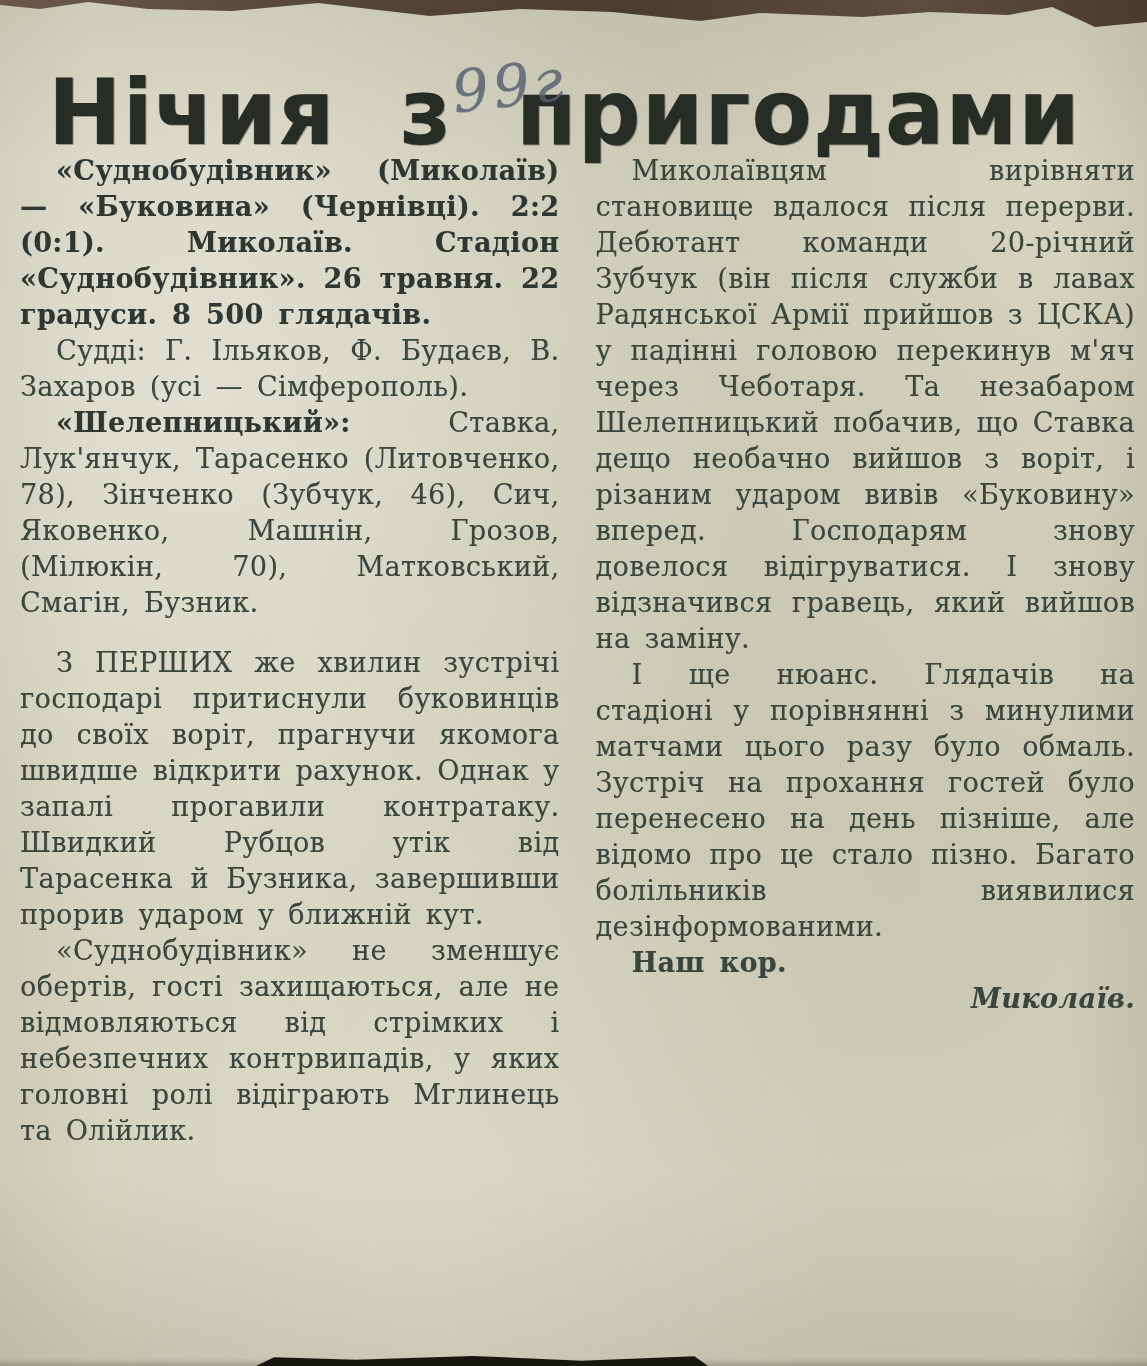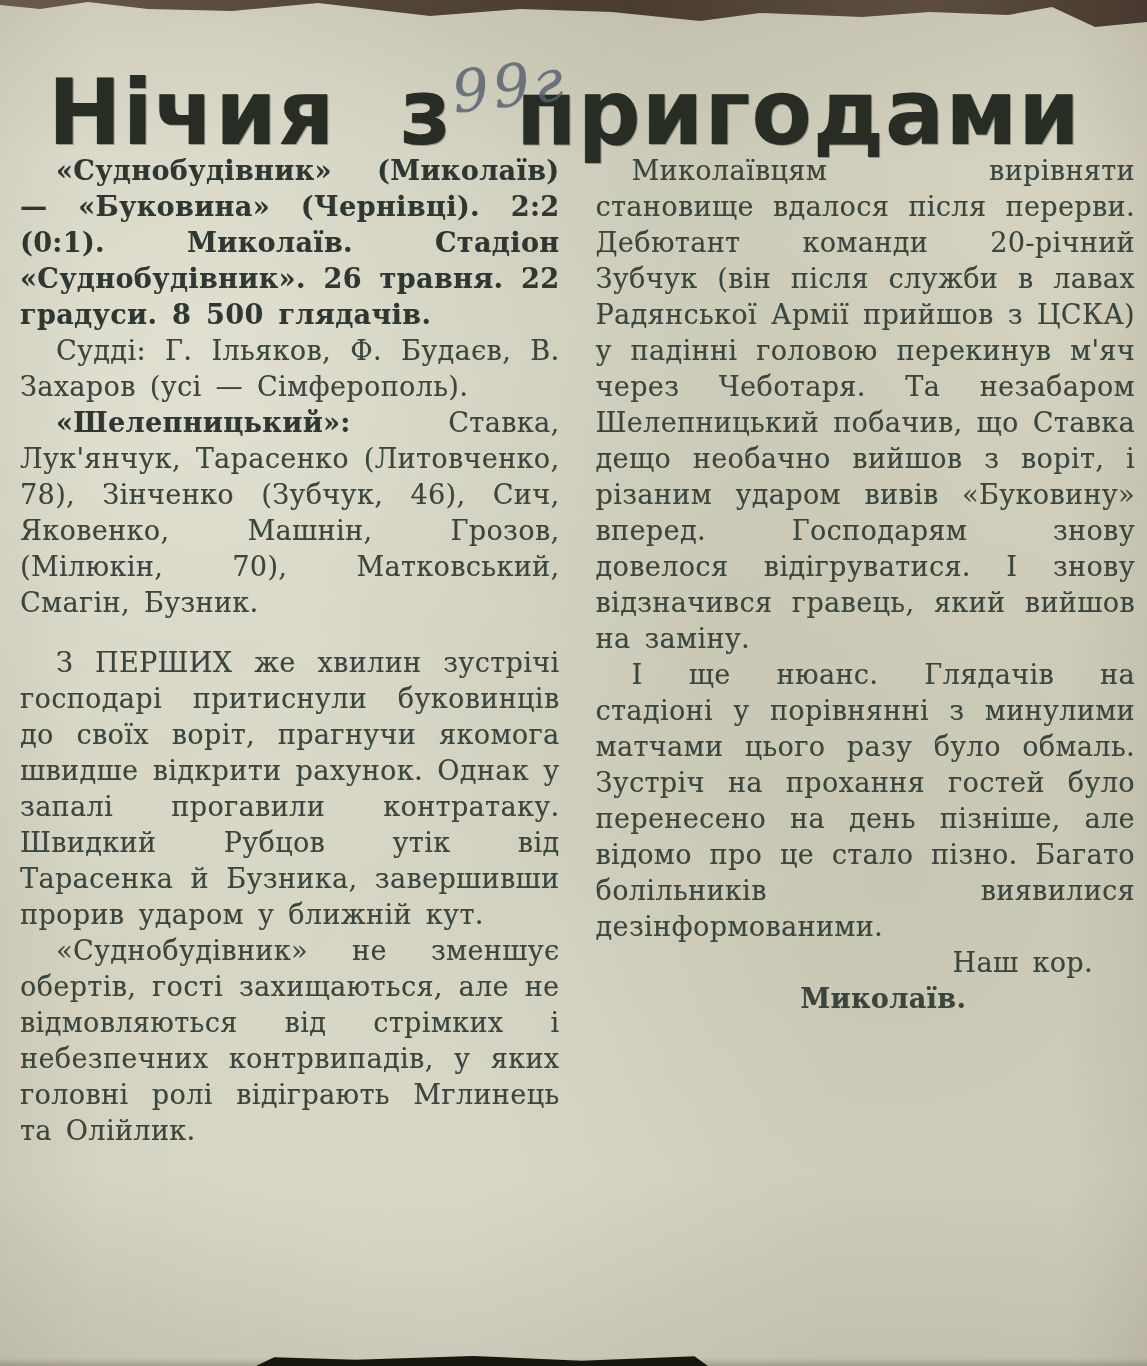--- a/index.html
+++ b/index.html
@@ -54,25 +54,25 @@
     flex:1 1 0;
     font-size:27px;line-height:36px;
     text-align:justify;
     letter-spacing:0.4px;word-spacing:5px;
     text-shadow:0.4px 0.4px 0 rgba(58,69,62,0.35);
   }
   .col p{margin:0;text-indent:36px;}
   .col p.gap{margin-top:24px;}
   .lead-bold{font-weight:bold;color:#2e3731;}
   .byline{
-    text-align:right;font-weight:normal;margin-top:10px;
+    text-align:left;font-weight:bold;margin-top:10px;
     padding-right:42px;text-indent:0;
   }
   .dateline{
-    font-weight:bold;margin-top:10px;text-indent:30px;text-align:center;
+    font-weight:bold;margin-top:10px;text-indent:30px;text-align:right;font-style:italic;
   }
   .bottom-edge{
     position:absolute;bottom:0;left:256px;width:452px;height:14px;
     background:#17170f;
     clip-path:polygon(0 100%,100% 100%,97% 30%,72% 62%,48% 28%,22% 55%,4% 38%);
   }
   .bottom-shadow{
     position:absolute;bottom:0;left:0;right:0;height:8px;
     background:linear-gradient(180deg, transparent, rgba(60,55,40,0.25));
   }

